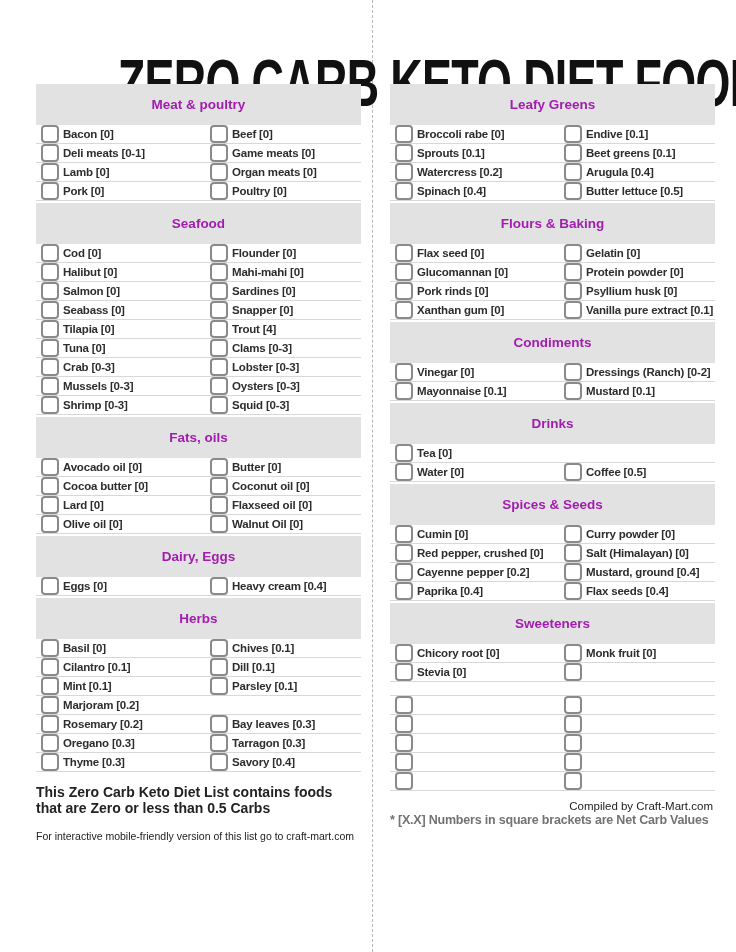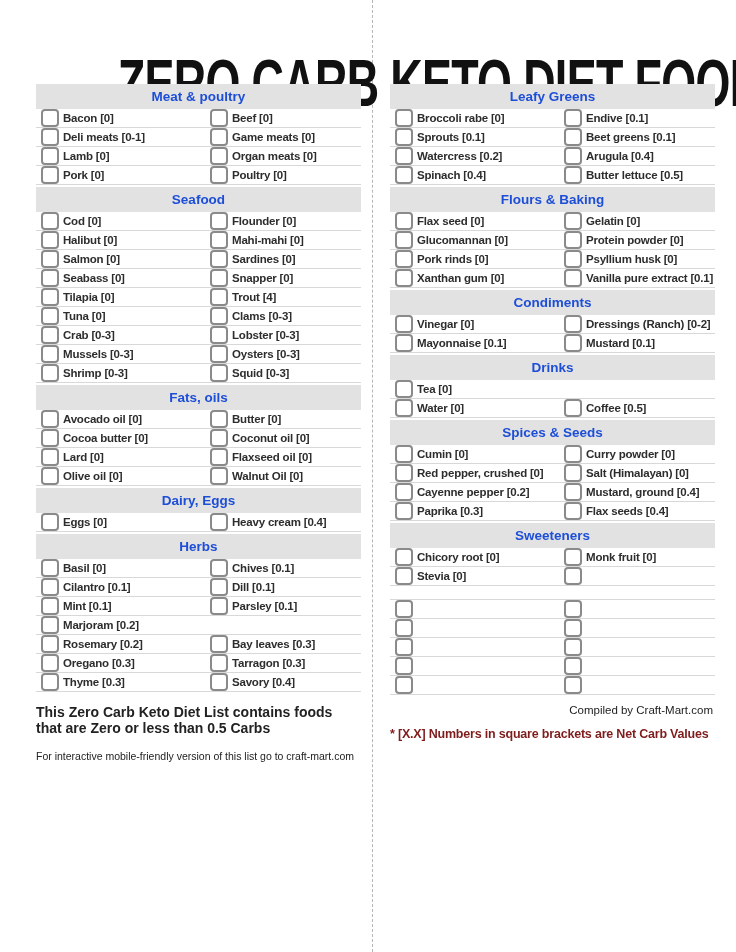--- a/index.html
+++ b/index.html
@@ -14,23 +14,23 @@
   .page-title {
     position:absolute; top:6px; left:0; width:736px; text-align:center;
     font-size:66px; font-weight:bold; letter-spacing:-1px; white-space:nowrap;
     color:var(--title,#111); transform:scaleX(0.68); transform-origin:50% 50%;
     z-index:1; line-height:1.0;
   }
   .col { position:absolute; top:84px; width:325px; z-index:1; }
   .col-left  { left:36px; }
   .col-right { left:390px; }
   .sec-header {
-    height:25px; margin-top:2px; background:var(--header-bg,#e2e2e2);
+    height:41px; margin-top:2px; background:var(--header-bg,#e2e2e2);
     display:flex; align-items:center; justify-content:center;
-    font-size:13.5px; font-weight:bold; color:#1d4ed8;
+    font-size:13.5px; font-weight:bold; color:#a21caf;
   }
   .section:first-child .sec-header { margin-top:0; }
   .row {
     display:flex; align-items:center; height:19px; box-sizing:border-box;
     border-bottom:1px solid var(--row-line,#d8d8d8);
   }
   .cell { display:flex; align-items:center; flex:0 0 169px; min-width:0; }
   .cell + .cell { flex:1 1 auto; }
   .checkbox {
     width:14px; height:14px; flex:none; background:#fff;
@@ -39,22 +39,22 @@
   }
   .item-label {
     font-size:11.5px; font-weight:bold; letter-spacing:-0.2px;
     color:var(--text,#2d2d2d); white-space:nowrap;
   }
   .blank-block { margin-top:13px; border-top:1px solid var(--row-line,#d8d8d8); }
   .left-foot { margin-top:12px; }
   .left-foot-line1 { font-size:14px;  font-weight:bold; color:#222; }
   .left-foot-line2 { font-size:10.5px; font-weight:normal; color:#222; margin-top:14px; }
   .credit   { margin-top:9px; text-align:right; font-size:11.5px; color:#222; padding-right:2px; }
-  .footnote { margin-top:11px; text-align:left; font-size:12.5px; font-weight:bold;
-              letter-spacing:-0.2px; color:#7f1d1d; white-space:nowrap; }
+  .footnote { margin-top:1px; text-align:left; font-size:12.5px; font-weight:bold;
+              letter-spacing:-0.2px; color:#737373; white-space:nowrap; }
 </style>
 </head>
 <body>
 
 <div class="page">
   <div class="fold-divider"></div>
 
   <h1 class="page-title">ZERO CARB KETO DIET FOOD LIST</h1>
 
   <div class="col col-left">
@@ -482,21 +482,21 @@
             <span class="item-label">Cayenne pepper [0.2]</span>
           </div>
           <div class="cell">
             <span class="checkbox"></span>
             <span class="item-label">Mustard, ground [0.4]</span>
           </div>
         </div>
         <div class="row">
           <div class="cell">
             <span class="checkbox"></span>
-            <span class="item-label">Paprika [0.3]</span>
+            <span class="item-label">Paprika [0.4]</span>
           </div>
           <div class="cell">
             <span class="checkbox"></span>
             <span class="item-label">Flax seeds [0.4]</span>
           </div>
         </div>
       </div>
       <div class="section">
         <div class="sec-header">Sweeteners</div>
         <div class="row">

